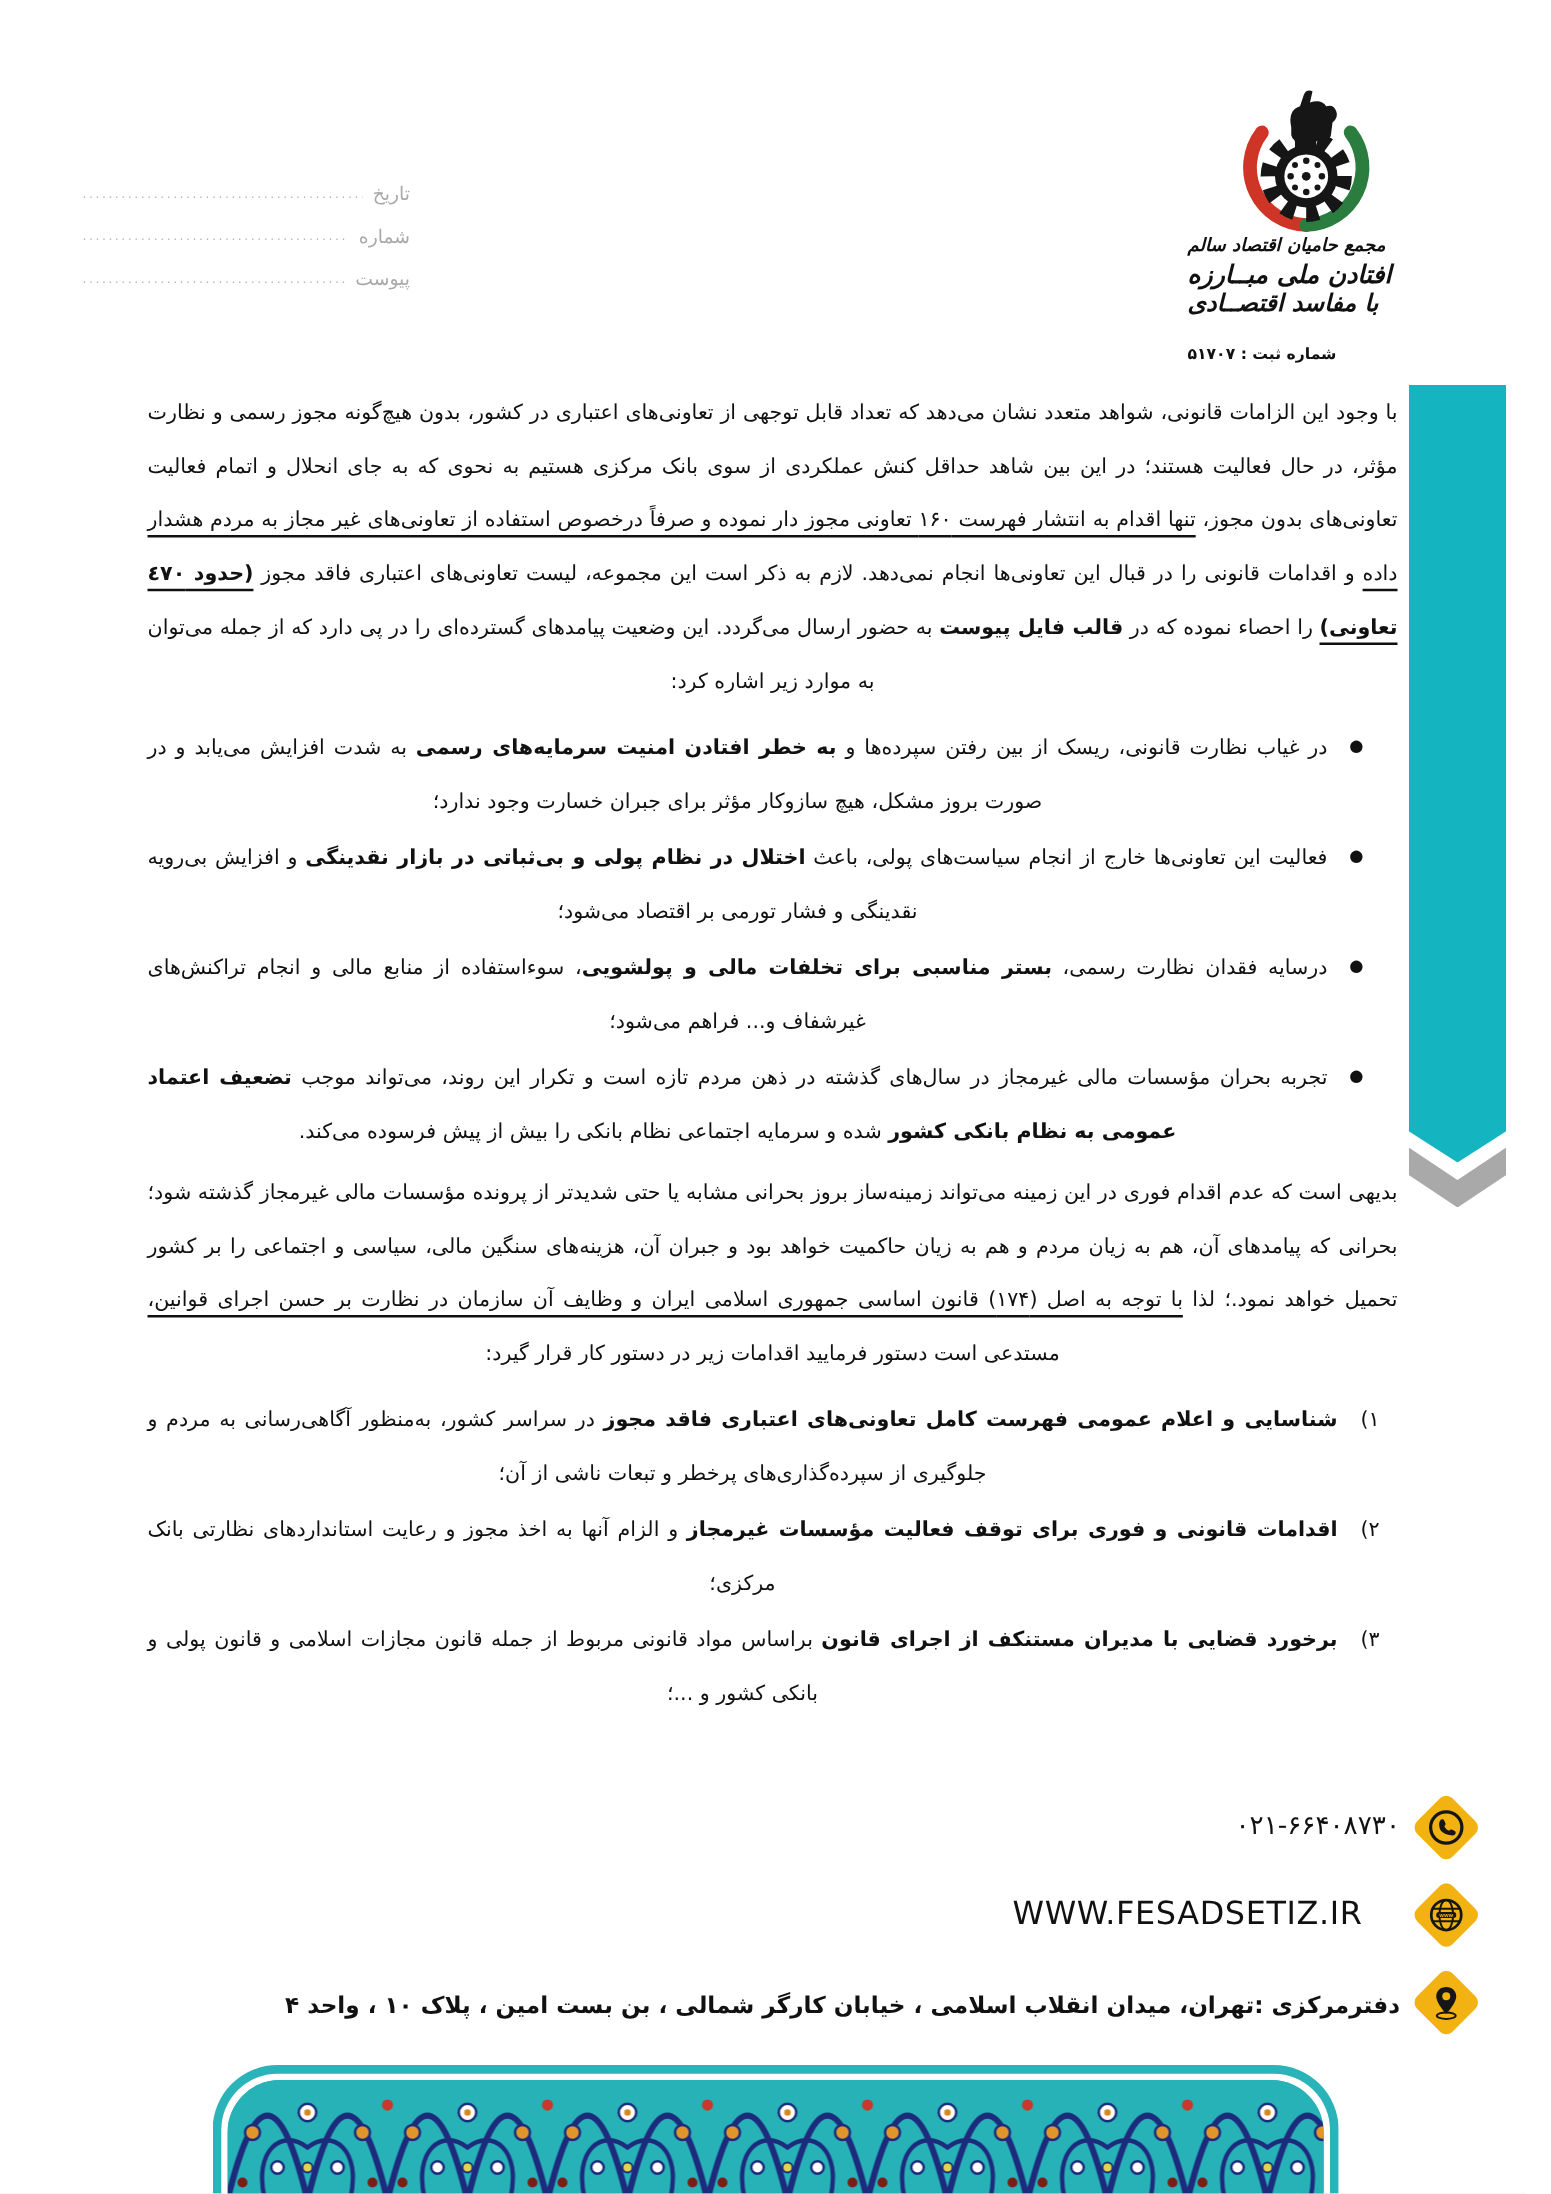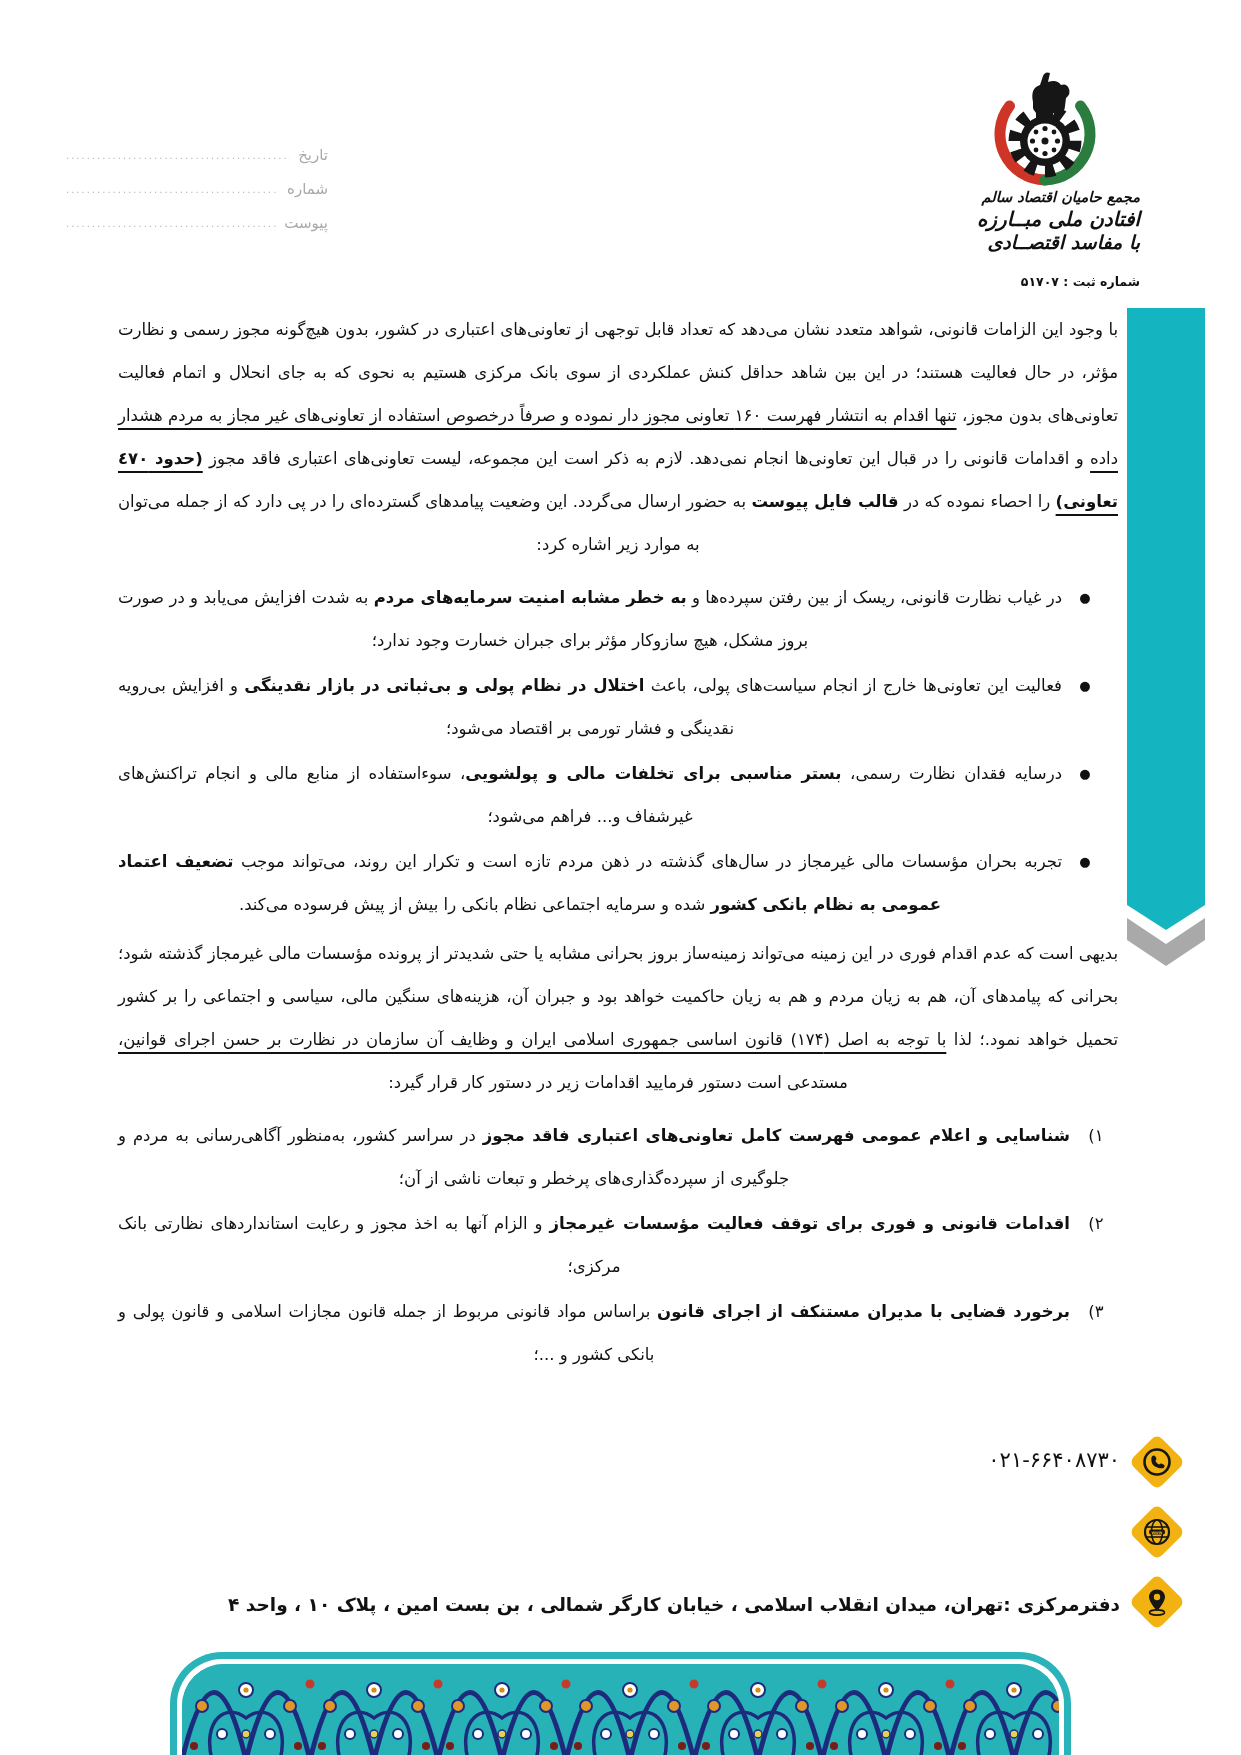--- a/index.html
+++ b/index.html
@@ -6,21 +6,21 @@
   .page{position:relative;width:1241px;height:1755px;background:#ffffff;margin:0 auto;
         font-family:"DejaVu Sans",sans-serif;direction:rtl;overflow:hidden;color:#111;}
 
   
   .ref-fields{position:absolute;top:138px;left:66px;width:262px;}
   .ref-row{display:flex;align-items:center;height:34px;color:#a9a9a9;font-size:15px;}
   .ref-label{white-space:nowrap;margin-left:8px;}
   .ref-dots{flex:1;overflow:hidden;white-space:nowrap;font-size:10px;letter-spacing:2px;color:#b5b5b5;direction:ltr;text-align:left;}
 
   
-  .logo{position:absolute;top:64px;left:950px;width:190px;text-align:right;}
+  .logo{position:absolute;top:64px;left:950px;width:190px;text-align:left;}
   .logo svg{display:block;margin:0 auto;}
   .logo-line1{font-family:"DejaVu Serif",serif;font-style:italic;font-weight:700;font-size:14.5px;margin-top:2px;}
   .logo-line2{font-family:"DejaVu Serif",serif;font-style:italic;font-weight:700;font-size:20px;margin-top:2px;}
   .logo-line3{font-family:"DejaVu Serif",serif;font-style:italic;font-weight:700;font-size:19px;margin-top:0px;}
   .logo-reg{font-size:12.5px;font-weight:700;margin-top:21px;}
 
   
   .ribbon-teal{position:absolute;left:1127px;top:308px;width:78px;height:622px;background:#14b5c1;
     clip-path:polygon(0 0,100% 0,100% 597px,50% 100%,0 597px);}
   .ribbon-gray{position:absolute;left:1127px;top:918px;width:78px;height:48px;background:#a9a9a9;
@@ -119,21 +119,21 @@
   <div class="ribbon-gray"></div>
 
   <div class="content">
 
 
     <p><span>با وجود این الزامات قانونی، شواهد متعدد نشان می‌دهد که تعداد قابل توجهی از تعاونی‌های اعتباری در کشور، بدون هیچ‌گونه مجوز رسمی و نظارت مؤثر، در حال فعالیت هستند؛ در این بین شاهد حداقل کنش عملکردی از سوی بانک مرکزی هستیم به نحوی که به جای انحلال و اتمام فعالیت تعاونی‌های بدون مجوز، </span><span class="u">تنها اقدام به انتشار فهرست ۱۶۰ تعاونی مجوز دار نموده و صرفاً درخصوص استفاده از تعاونی‌های غیر مجاز به مردم هشدار داده</span><span> و اقدامات قانونی را در قبال این تعاونی‌ها انجام نمی‌دهد. لازم به ذکر است این مجموعه، لیست تعاونی‌های اعتباری فاقد مجوز </span><span class="b u">(حدود ٤٧۰ تعاونی)</span><span> را احصاء نموده که در </span><span class="b">قالب فایل پیوست</span><span> به حضور ارسال می‌گردد. این وضعیت پیامدهای گسترده‌ای را در پی دارد که از جمله می‌توان به موارد زیر اشاره کرد:</span></p>
 
     <div class="bullets">
       <div class="bullet">
         <span class="dot">●</span>
-        <div class="btext"><span>در غیاب نظارت قانونی، ریسک از بین رفتن سپرده‌ها و </span><span class="b">به خطر مشابه امنیت سرمایه‌های مردم</span><span> به شدت افزایش می‌یابد و در صورت بروز مشکل، هیچ سازوکار مؤثر برای جبران خسارت وجود ندارد؛</span></div>
+        <div class="btext"><span>در غیاب نظارت قانونی، ریسک از بین رفتن سپرده‌ها و </span><span class="b">به خطر افتادن امنیت سرمایه‌های رسمی</span><span> به شدت افزایش می‌یابد و در صورت بروز مشکل، هیچ سازوکار مؤثر برای جبران خسارت وجود ندارد؛</span></div>
       </div>
       <div class="bullet">
         <span class="dot">●</span>
         <div class="btext"><span>فعالیت این تعاونی‌ها خارج از انجام سیاست‌های پولی، باعث </span><span class="b">اختلال در نظام پولی و بی‌ثباتی در بازار نقدینگی</span><span> و افزایش بی‌رویه نقدینگی و فشار تورمی بر اقتصاد می‌شود؛</span></div>
       </div>
       <div class="bullet">
         <span class="dot">●</span>
         <div class="btext"><span>درسایه فقدان نظارت رسمی، </span><span class="b">بستر مناسبی برای تخلفات مالی و پولشویی</span><span>، سوءاستفاده از منابع مالی و انجام تراکنش‌های غیرشفاف و... فراهم می‌شود؛</span></div>
       </div>
       <div class="bullet">
@@ -154,20 +154,21 @@
         <div class="ntext"><span class="b">اقدامات قانونی و فوری برای توقف فعالیت مؤسسات غیرمجاز</span><span> و الزام آنها به اخذ مجوز و رعایت استانداردهای نظارتی بانک مرکزی؛</span></div>
       </div>
       <div class="nitem">
         <span class="num">۳)</span>
         <div class="ntext"><span class="b">برخورد قضایی با مدیران مستنکف از اجرای قانون</span><span>  براساس مواد قانونی مربوط از جمله قانون مجازات اسلامی و قانون پولی و بانکی کشور و ...؛</span></div>
       </div>
     </div>
   </div>
 
   <div class="phone-number">۰۲۱-۶۶۴۰۸۷۳۰</div>
+  <div class="website">WWW.FESADSETIZ.IR</div>
   <div class="address">دفترمرکزی :تهران، میدان انقلاب اسلامی ، خیابان کارگر شمالی ، بن بست امین ، پلاک ۱۰ ، واحد ۴</div>
 
   <div class="diamond d-phone"></div>
   <svg class="dicon i-phone" viewBox="0 0 30 30">
     <circle cx="15" cy="15" r="12.5" fill="none" stroke="#161616" stroke-width="2.6"></circle>
     <path d="M10.2 9.2 c1.2-1.3 2.6-.9 3.2.3 l.9 1.8 c.5 1-.1 1.8-.9 2.4 .7 1.8 2.1 3.2 3.9 3.9 .6-.8 1.4-1.4 2.4-.9 l1.8.9 c1.2.6 1.6 2 .3 3.2 -1.5 1.5-8.1-.3-10.4-2.6 -2.3-2.3-2.7-7.4-1.2-8.9z" fill="#161616"></path>
   </svg>
 
   <div class="diamond d-globe"></div>
   <svg class="dicon i-globe" viewBox="0 0 30 30">

